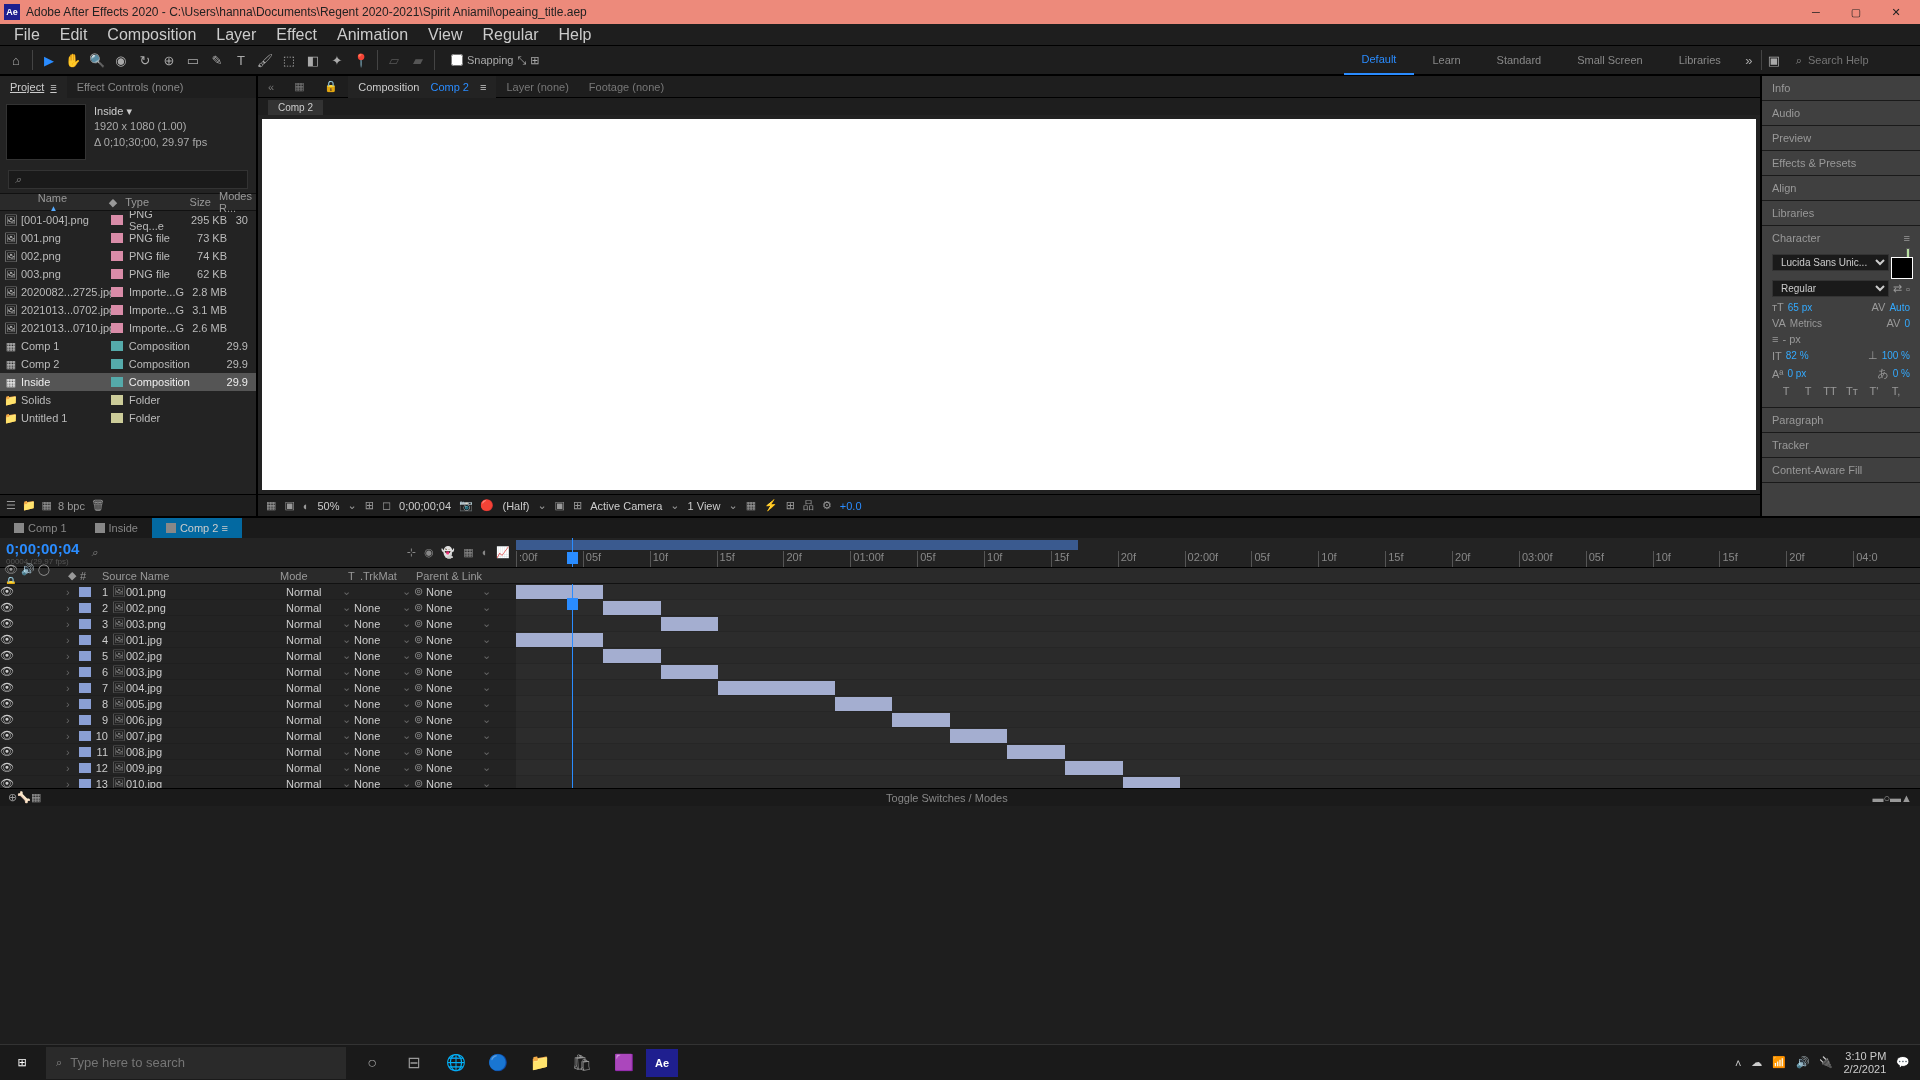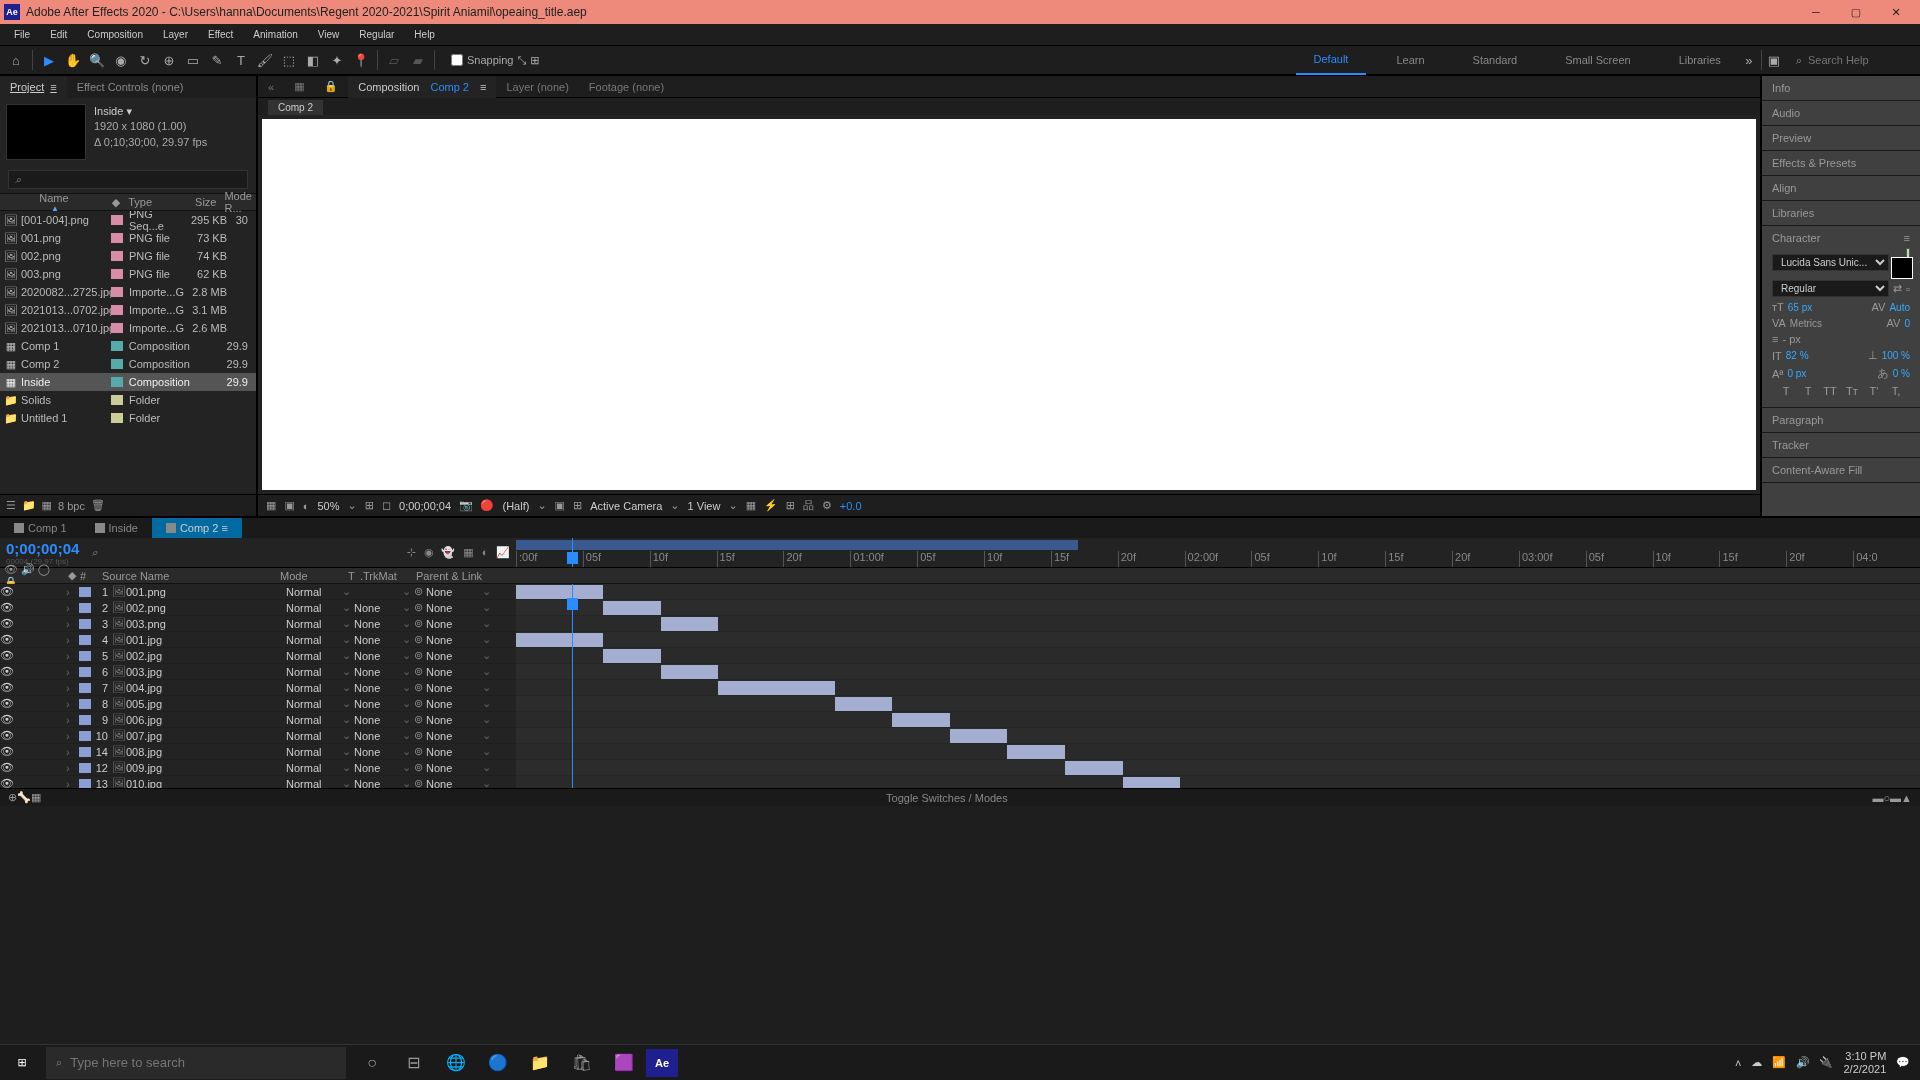--- a/index.html
+++ b/index.html
@@ -3,28 +3,28 @@
 <meta charset="utf-8">
 <style>
 * { margin: 0; padding: 0; box-sizing: border-box; font-family: 'Segoe UI', Tahoma, sans-serif; font-size: 11px; user-select: none; }
 body { background: #1e1e1e; color: #999; overflow: hidden; width: 1920px; height: 1080px; }
 .titlebar { background: #ed8a7b; height: 24px; display: flex; align-items: center; padding: 0 4px; color: #222; }
 .titlebar .icon { width: 16px; height: 16px; background: #1f1f8f; margin-right: 6px; display: flex; align-items: center; justify-content: center; color: #fff; font-size: 9px; font-weight: bold; }
 .titlebar .title { flex: 1; font-size: 12px; }
 .win-controls { display: flex; gap: 0; }
 .win-btn { width: 40px; height: 24px; display: flex; align-items: center; justify-content: center; color: #222; }
 .menubar { background: #1e1e1e; height: 22px; display: flex; align-items: center; padding: 0 4px; border-bottom: 1px solid #000; }
-.menubar span { padding: 0 10px; color: #ccc; font-size: 10px; }
+.menubar span { padding: 0 10px; color: #ccc; font-size: 16px; }
 .toolbar { background: #1e1e1e; height: 30px; display: flex; align-items: center; border-bottom: 2px solid #000; }
 .tools-left { display: flex; align-items: center; gap: 4px; padding: 0 6px; }
 .tool-icon { width: 20px; height: 20px; display: flex; align-items: center; justify-content: center; color: #aaa; font-size: 13px; }
 .tool-sep { width: 1px; height: 20px; background: #444; margin: 0 2px; }
 .snap { display: flex; align-items: center; gap: 4px; margin-left: 10px; color: #aaa; }
 .snap input { width: 12px; height: 12px; }
-.workspace-tabs { margin-left: auto; display: flex; align-items: center; gap: 12px; }
+.workspace-tabs { margin-left: auto; display: flex; align-items: center; gap: 0; }
 .ws-tab { padding: 0 18px; color: #888; height: 30px; display: flex; align-items: center; }
 .ws-tab.active { color: #2a8cff; border-bottom: 2px solid #2a8cff; }
 .search-help { display: flex; align-items: center; gap: 6px; padding: 0 12px; color: #888; }
 .search-help input { background: transparent; border: none; color: #888; outline: none; width: 100px; }
 .main-area { display: flex; height: 440px; }
 .project-panel { width: 258px; background: #232323; display: flex; flex-direction: column; border-right: 2px solid #000; }
 .panel-tabs { display: flex; background: #1e1e1e; height: 22px; align-items: center; }
 .panel-tab { padding: 0 10px; color: #888; height: 22px; display: flex; align-items: center; }
 .panel-tab.active { background: #232323; color: #ccc; text-decoration: underline; }
 .panel-tab .menu { margin-left: 6px; }
@@ -218,21 +218,21 @@
         <div class="proj-search-box">⌕</div>
       </div>
     <div class="proj-headers">
       <div class="ph-name">
           <span>Name</span>
           <span class="sort-tri">▲</span>
         </div>
       <div class="ph-label">◆</div>
       <div class="ph-type">Type</div>
       <div class="ph-size">Size</div>
-      <div class="ph-fr">Mode R...</div>
+      <div class="ph-fr">Modes R...</div>
     </div>
     <div class="proj-list" id="proj-list">
         <div class="proj-row">
           <span class="pi-icon">🖼</span>
           <span class="pi-name">[001-004].png</span>
           <span class="pi-lbl lbl-pink"></span>
           <span class="pi-type">PNG Seq...e</span>
           <span class="pi-size">295 KB</span>
           <span class="pi-fr">30</span>
         </div>
@@ -670,21 +670,21 @@
           <span class="mtri">⌄</span>
           <span class="at">⊚</span>
           <span class="par">None</span>
           <span class="mtri">⌄</span>
         </div>
         <div class="layer-row">
           <span class="eye">👁</span>
           <span class="sp"></span>
           <span class="tw">›</span>
           <span class="clr"></span>
-          <span class="num">14</span>
+          <span class="num">11</span>
           <span class="ic">🖼</span>
           <span class="nm">008.jpg</span>
           <span class="mode">Normal</span>
           <span class="mtri">⌄</span>
           <span class="trk">None</span>
           <span class="mtri">⌄</span>
           <span class="at">⊚</span>
           <span class="par">None</span>
           <span class="mtri">⌄</span>
         </div>

